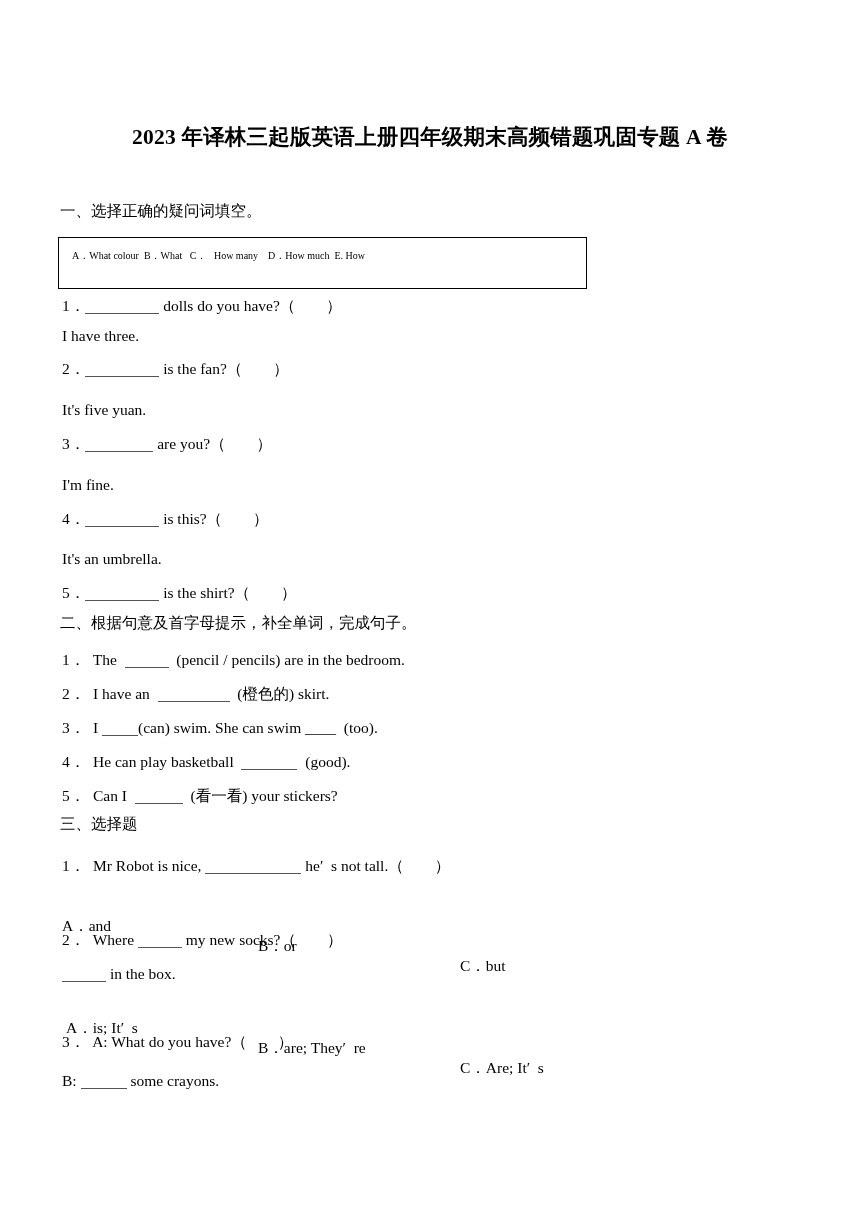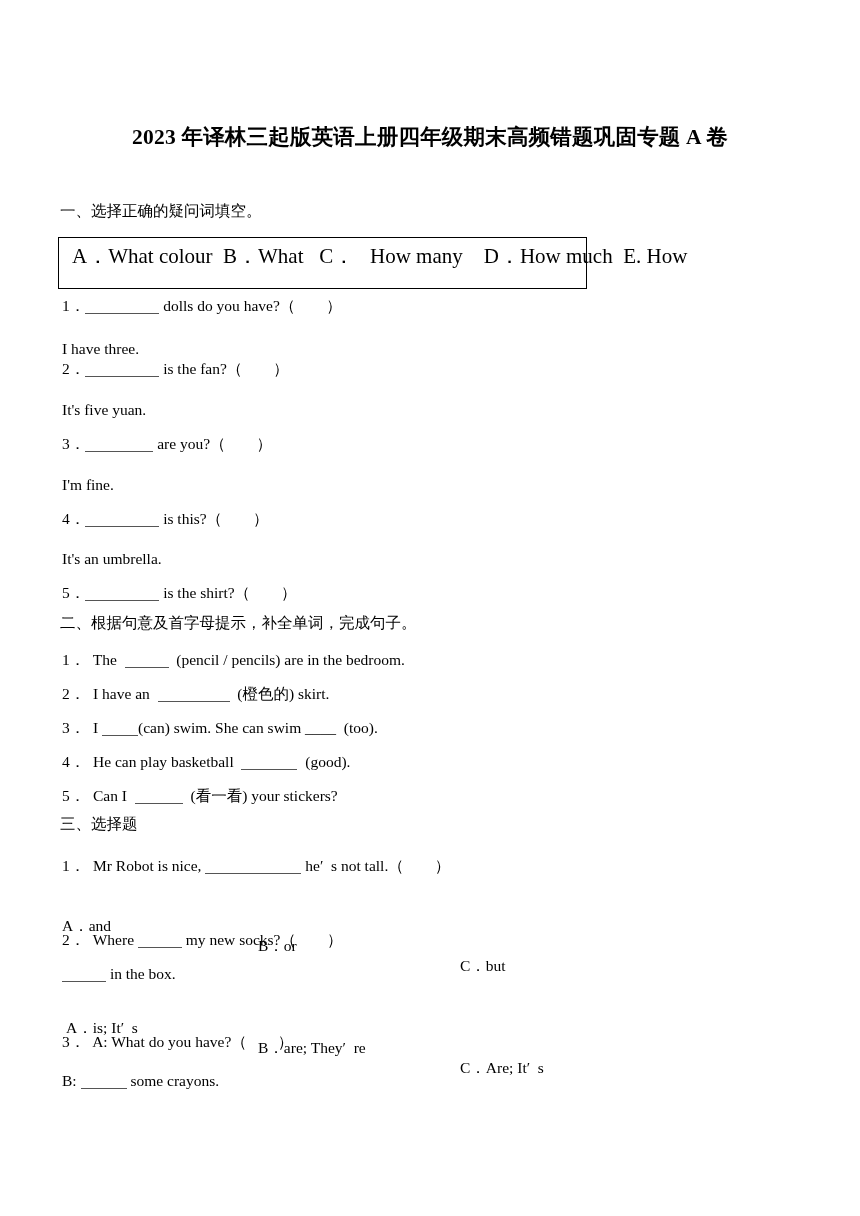--- a/index.html
+++ b/index.html
@@ -59,21 +59,21 @@
     top: 237px;
     width: 529px;
     height: 52px;
     border: 1.2px solid #000000;
     box-sizing: border-box;
   }
   .wordbank-text {
     position: absolute;
     left: 13px;
     top: 8px;
-    font-size: 21px;
+    font-size: 10px;
     line-height: 20px;
     white-space: pre;
     text-align: center;
   }
 
   
   .blk {
     display: inline-block;
     border-bottom: 1.1px solid #555555;
     vertical-align: -3px;
@@ -104,21 +104,21 @@
 
   <div class="doc-title">2023 年译林三起版英语上册四年级期末高频错题巩固专题 A 卷</div>
 
   <div class="sec-head" style="top:201px;font-family:Liberation Serif, serif;">一、选择正确的疑问词填空。</div>
 
   <div class="wordbank">
     <div class="wordbank-text">A．What colour  B．What   C．   How many    D．How much  E. How</div>
   </div>
 
   <div class="line" style="top:296px;"><span>1．</span><span class="blk" style="width:74px;"></span><span> dolls do you have?（        ）</span></div>
-  <div class="line" style="top:339px;text-align:right;">I have three.</div>
+  <div class="line" style="top:326px;text-align:right;">I have three.</div>
 
   <div class="line" style="top:359px;"><span>2．</span><span class="blk" style="width:74px;"></span><span> is the fan?（        ）</span></div>
   <div class="line" style="top:400px;">It's five yuan.</div>
 
   <div class="line" style="top:434px;"><span>3．</span><span class="blk" style="width:68px;"></span><span> are you?（        ）</span></div>
   <div class="line" style="top:475px;">I'm fine.</div>
 
   <div class="line" style="top:509px;"><span>4．</span><span class="blk" style="width:74px;"></span><span> is this?（        ）</span></div>
   <div class="line" style="top:549px;">It's an umbrella.</div>
 

